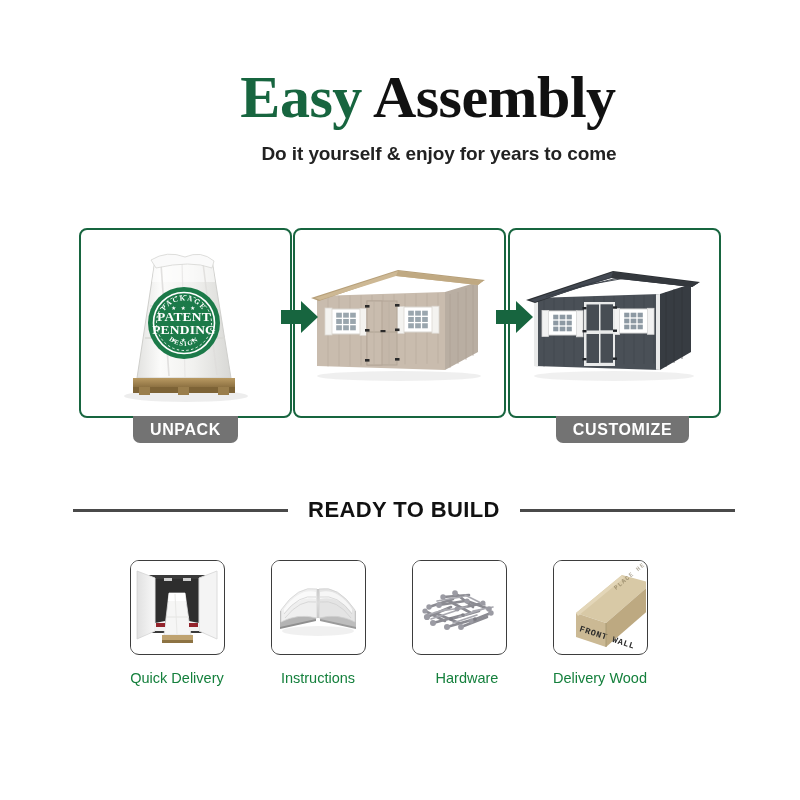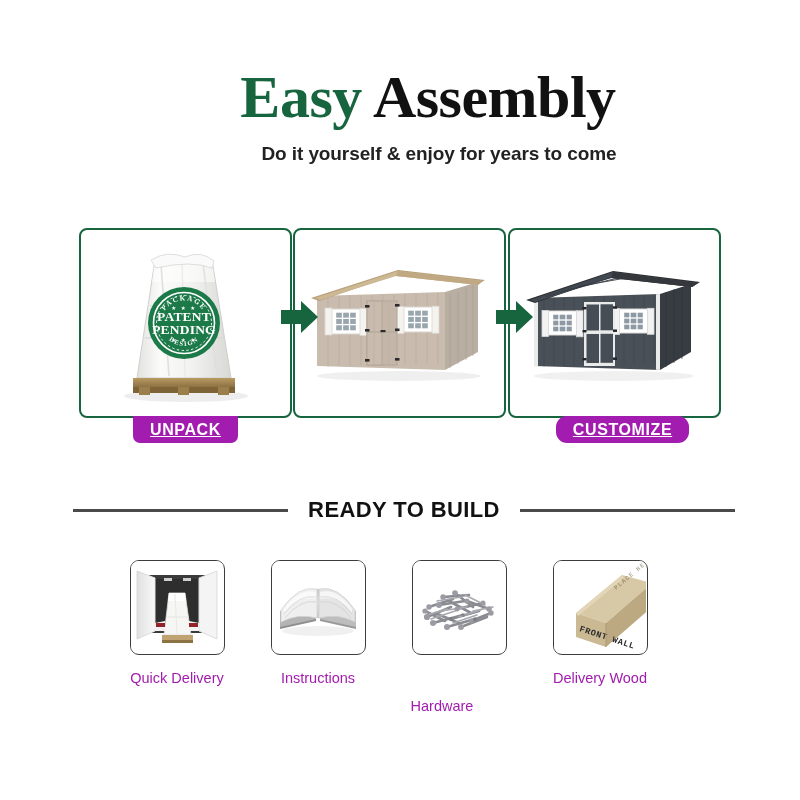--- a/index.html
+++ b/index.html
@@ -31,50 +31,50 @@
     position:absolute; top:0; width:213px; height:190px;
     border: 2.5px solid #17653f; border-radius: 8px; background:#fff;
   }
   .card.c1 { left: 79px; }
   .card.c2 { left: 293px; }
   .card.c3 { left: 508px; }
   .card-art { position:absolute; inset:0; overflow:hidden; }
 
   .banner {
     position:absolute; top:188px; height:27px;
-    background:#a21caf; color:#fff;
+    background:#737373; color:#fff;
     border-bottom-left-radius:7px; border-bottom-right-radius:7px;
     display:flex; align-items:center; justify-content:center;
-    font-size:16px; font-weight:700; letter-spacing:0.6px;text-decoration:underline;
+    font-size:16px; font-weight:700; letter-spacing:0.6px;
   }
   .banner.b1 { left:133px; width:105px; }
   .banner.b2 { left:341px; width:119px; }
-  .banner.b3 { left:556px; width:133px;border-radius:11px; }
+  .banner.b3 { left:556px; width:133px; }
 
   .arrow { position:absolute; top:300px; z-index:5; }
   .arrow.a1 { left:281px; }
   .arrow.a2 { left:496px; }
 
   
   .divider { position:absolute; top:497px; left:4px; width:800px;
              display:flex; align-items:center; justify-content:center; gap:20px; }
   .divider .rule { height:3px; background:#4a4a4a; width:215px; }
   .divider .dtitle { font-size:22px; font-weight:700; letter-spacing:0.4px; color:#111; white-space:nowrap; }
 
   
   .features { position:absolute; top:560px; left:0; width:800px; }
   .tile { position:absolute; top:0; width:95px; height:95px;
           border:1.5px solid #3d3d3d; border-radius:9px; background:#fff; overflow:hidden; }
   .tile.t1 { left:130px; } .tile.t2 { left:271px; }
   .tile.t3 { left:412px; } .tile.t4 { left:553px; }
   .tile-art { position:absolute; inset:0; }
   .tlabel { position:absolute; top:110px; width:150px; text-align:center;
-            font-size:14.5px; color:#a21caf; font-weight:400; }
+            font-size:14.5px; color:#15803d; font-weight:400; }
   .tlabel.l1 { left:102px; } .tlabel.l2 { left:243px; }
-  .tlabel.l3 { left:367px;margin-top:28px; } .tlabel.l4 { left:525px; }
+  .tlabel.l3 { left:392px; } .tlabel.l4 { left:525px; }
 </style>
 </head>
 <body>
 
 <div class="page">
 
   <div class="header">
     <div class="title">
       <span class="accent">Easy</span>
       <span>Assembly</span>

